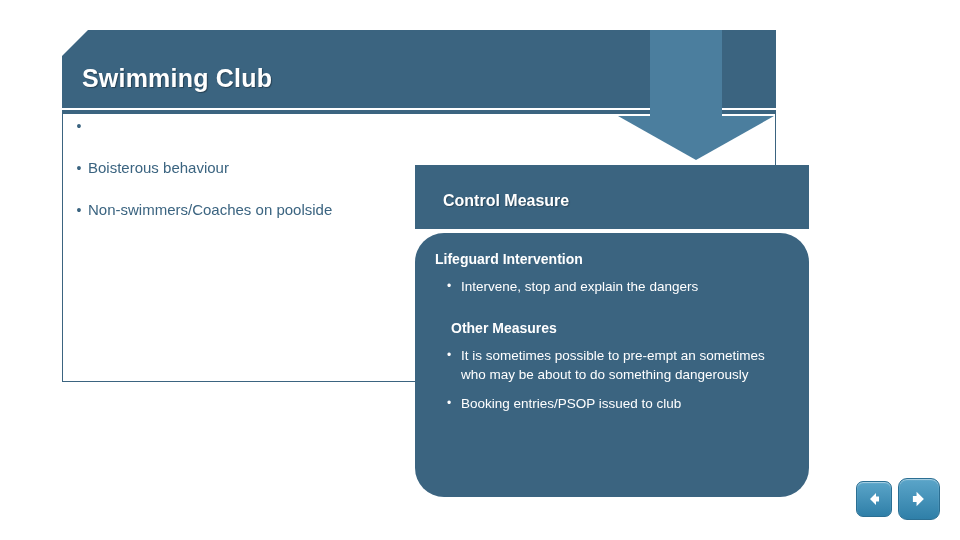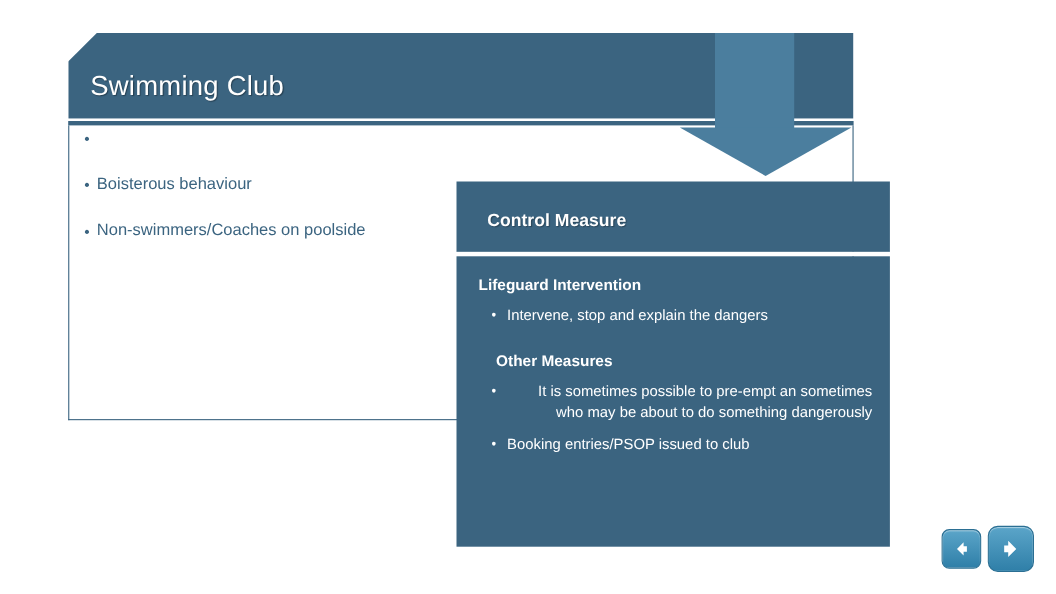--- a/index.html
+++ b/index.html
@@ -23,21 +23,21 @@
     width: 714px;
     height: 78px;
     background: #3b6480;
     clip-path: polygon(26px 0, 714px 0, 714px 78px, 0 78px, 0 26px);
   }
   .left-title {
     position: absolute;
     left: 82px;
     top: 64px;
     font-size: 25px;
-    font-weight: normal;
+    font-weight: bold;
     color: #ffffff;
     letter-spacing: 0.2px;
     text-shadow: 1px 1px 1px rgba(0,0,0,0.35);
   }
   .left-rule {
     position: absolute;
     left: 62px;
     top: 110px;
     width: 714px;
     height: 4px;
@@ -137,20 +137,21 @@
   .right-body {
     position: absolute;
     left: 415px;
     top: 233px;
     width: 394px;
     height: 264px;
     background: #3b6480;
     color: #ffffff;
     box-sizing: border-box;
     padding: 10px 16px 0 8px;
+    border-radius: 29px;
   }
   .sub-head {
     font-size: 14px;
     font-weight: bold;
     color: #ffffff;
     margin: 8px 0 10px 12px;
   }
   .sub-head.second {
     margin-top: 24px;
     margin-left: 28px;
@@ -167,21 +168,20 @@
     color: #ffffff;
     font-size: 12px;
     line-height: 19px;
     text-align: center;
   }
   .r-bullet .txt {
     color: #ffffff;
     font-size: 13.5px;
     line-height: 19px;
     max-width: 340px;
-    text-align: right;
   }
 
   
   .nav {
     position: absolute;
     right: 20px;
     bottom: 20px;
     display: flex;
     gap: 6px;
     align-items: center;

